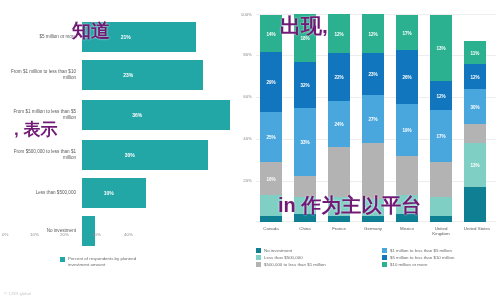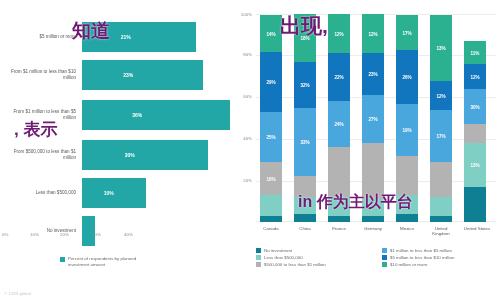--- a/index.html
+++ b/index.html
@@ -320,17 +320,17 @@
         <span class="lb">$10 million or more</span>
       </div>
     </div>
   </div>
 
   <div class="overlay">
     <span class="ov" style="left:72px;top:18px;font-size:19px;">知道</span>
     <span class="ov" style="left:280px;top:12px;font-size:21px;">出现,</span>
     <span class="ov" style="left:14px;top:118px;font-size:17px;">, 表示</span>
     <span class="ov" style="left:30px;top:188px;font-size:20px;"></span>
-    <span class="ov" style="left:278px;top:192px;font-size:16px;margin-left:20px;">in 作为主以平台</span>
+    <span class="ov" style="left:278px;top:192px;font-size:20px;">in 作为主以平台</span>
   </div>
 
   <div class="footer">© 1283 global</div>
 </div>
 
 </body></html>

